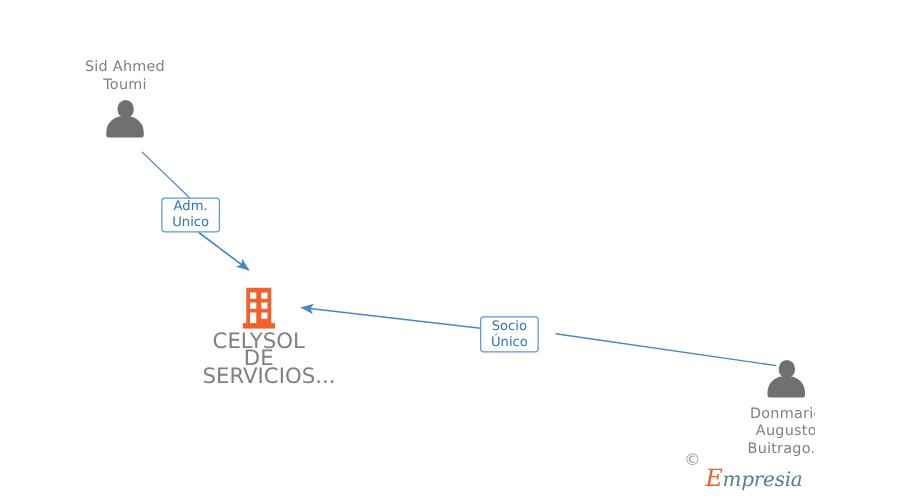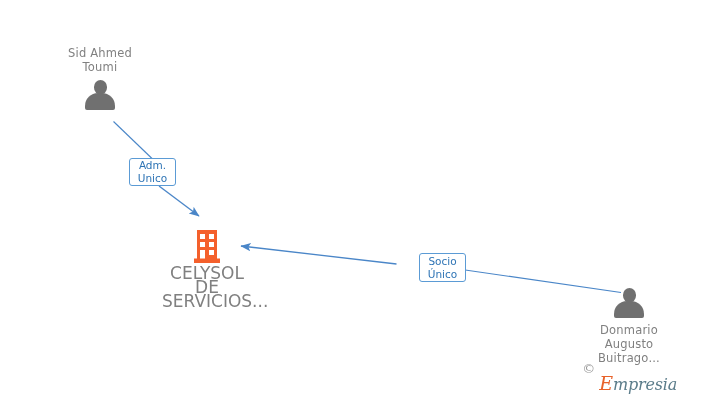--- a/index.html
+++ b/index.html
@@ -10,21 +10,20 @@
   }
   body {
     font-family: "DejaVu Sans", sans-serif;
   }
   #canvas {
     position: relative;
     width: 652px;
     height: 400px;
     background: #ffffff;
     overflow: hidden;
-    padding-left: 35px;
   }
   #edges {
     position: absolute;
     left: 0;
     top: 0;
     width: 728px;
     height: 400px;
   }
   .node {
     position: absolute;
@@ -173,21 +172,21 @@
       <span class="body"></span>
     </div>
     <div class="node-label" style="margin-top:5px;">Donmario
 Augusto
 Buitrago...</div>
   </div>
 
   <div class="rel-box" style="left:129px; top:158px; width:47px; height:28px;">Adm.
 Unico</div>
 
-  <div class="rel-box" style="left:419px; top:253px; width:47px; height:29px;">Socio
+  <div class="rel-box" style="left:384px; top:253px; width:47px; height:29px;">Socio
 Único</div>
 
   <div id="watermark">
     <span class="wm-c">©</span>
     <span class="wm-word"><span class="wm-e">E</span><span>mpresia</span></span>
   </div>
 
 </div>
 
 </body></html>

